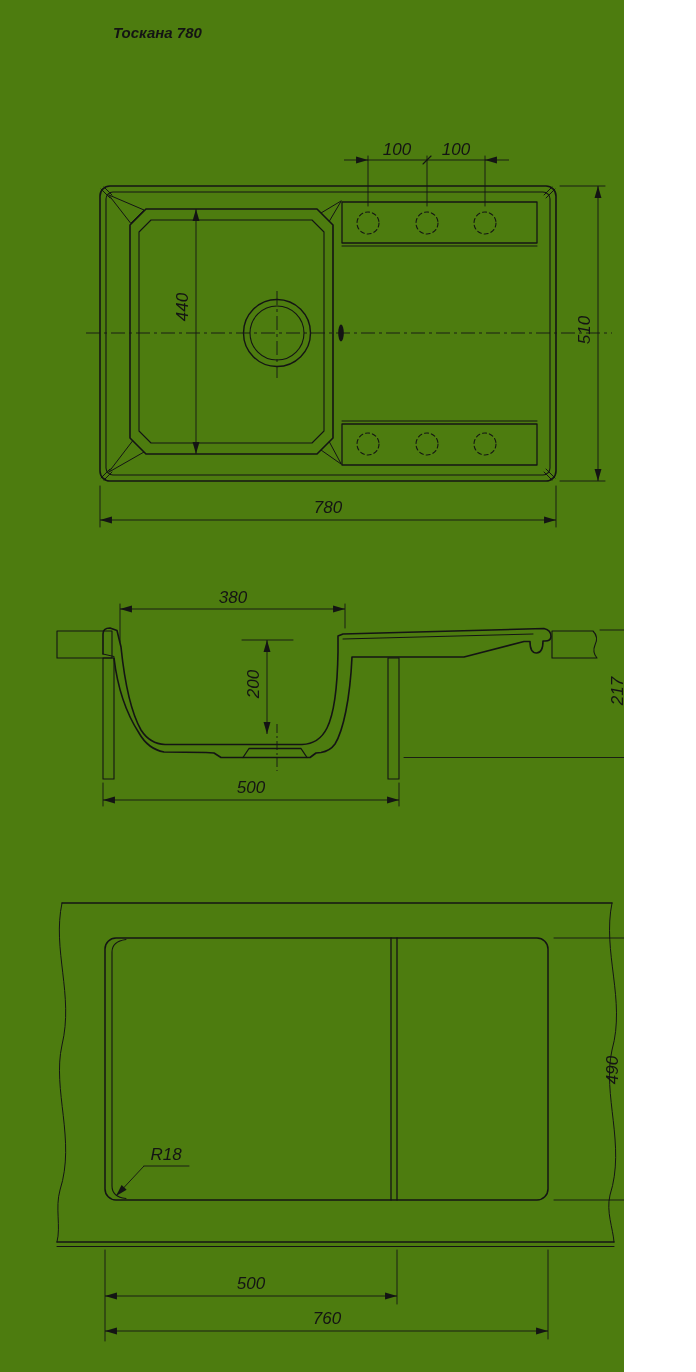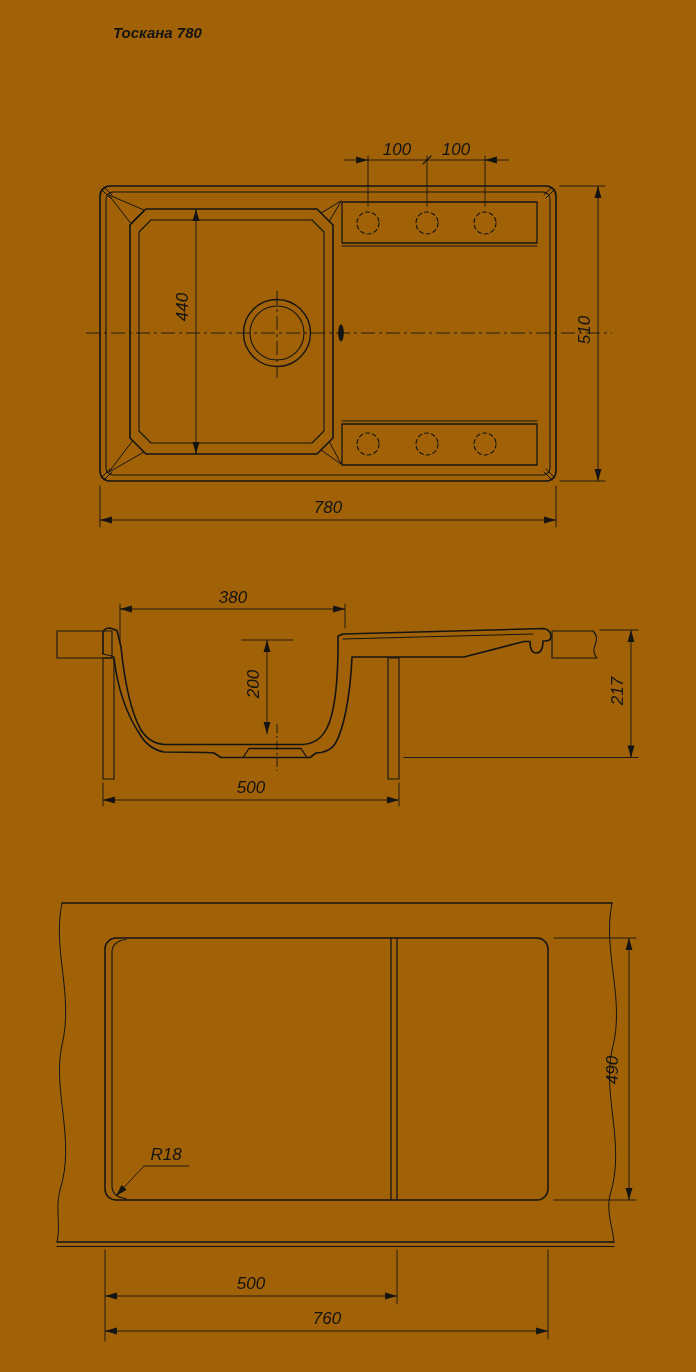--- a/index.html
+++ b/index.html
@@ -1,16 +1,16 @@
 <!DOCTYPE html>
 <html><head>
 <meta charset="utf-8">
 <style>
   html,body{margin:0;padding:0;background:#ffffff;}
-  .page{position:relative;width:696px;height:1372px;background:#a16207;overflow:hidden;}
+  .page{position:relative;width:624px;height:1372px;background:#4d7c0f;overflow:hidden;}
   svg{position:absolute;left:0;top:0;}
   .ln{stroke:#141414;fill:none;stroke-linecap:round;stroke-linejoin:round;}
   .s16{stroke-width:1.6;}
   .s15{stroke-width:1.5;}
   .s14{stroke-width:1.4;}
   .s13{stroke-width:1.3;}
   .s11{stroke-width:1.1;}
   .s10{stroke-width:1;}
   .thin{stroke-width:0.9;}
   .cl{stroke:#141414;fill:none;stroke-width:0.9;stroke-dasharray:14 4 3 4;}

